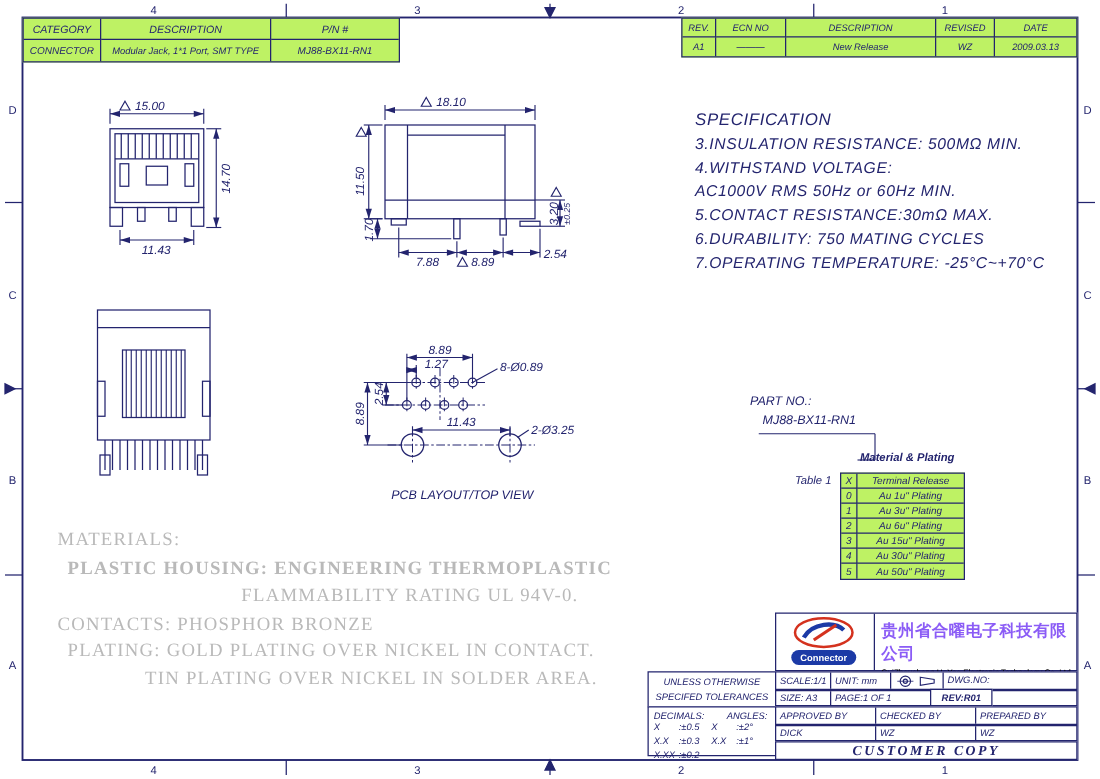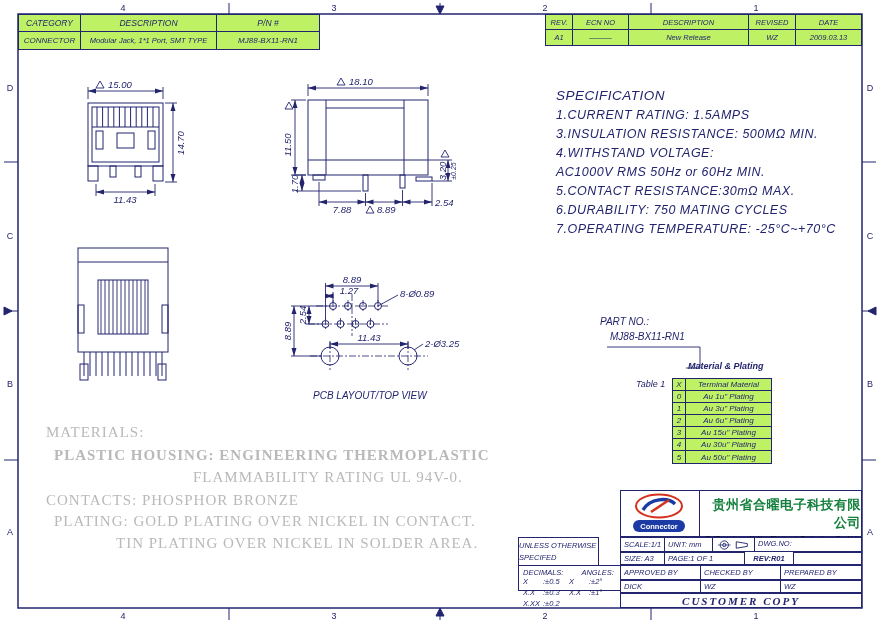--- a/index.html
+++ b/index.html
@@ -264,37 +264,36 @@
     <div class="gc bb">DATE</div>
     <div class="gc br">A1</div>
     <div class="gc br">———</div>
     <div class="gc br">New Release</div>
     <div class="gc br">WZ</div>
     <div class="gc">2009.03.13</div>
   </div>
 
   <div class="spec">
     <div class="spec-title">SPECIFICATION</div>
-    <div class="spec-line">1.CURRENT RATING: 1.5AMPS</div>
     <div class="spec-line">3.INSULATION RESISTANCE: 500MΩ MIN.</div>
     <div class="spec-line">4.WITHSTAND VOLTAGE:</div>
     <div class="spec-line">AC1000V RMS 50Hz or 60Hz MIN.</div>
     <div class="spec-line">5.CONTACT RESISTANCE:30mΩ MAX.</div>
     <div class="spec-line">6.DURABILITY: 750 MATING CYCLES</div>
     <div class="spec-line">7.OPERATING TEMPERATURE: -25°C~+70°C</div>
   </div>
 
   <div class="pn" style="left:600px; top:316px;">PART NO.:</div>
   <div class="pn" style="left:610px; top:331px;">MJ88-BX11-RN1</div>
 
   <div class="pn" style="left:688px; top:361px; font-weight:bold; font-size:9px;">Material &amp; Plating</div>
   <div class="pn" style="left:636px; top:379px; font-size:9px;">Table 1</div>
   <div class="grid" style="left:672px; top:378px; grid-template-columns:13px 85px; grid-auto-rows:12px; font-size:8px;">
     <div class="gc br bb">X</div>
-    <div class="gc bb">Terminal Material</div>
+    <div class="gc bb">Terminal Release</div>
     <div class="gc br bb">0</div>
     <div class="gc bb">Au 1u" Plating</div>
     <div class="gc br bb">1</div>
     <div class="gc bb">Au 3u" Plating</div>
     <div class="gc br bb">2</div>
     <div class="gc bb">Au 6u" Plating</div>
     <div class="gc br bb">3</div>
     <div class="gc bb">Au 15u" Plating</div>
     <div class="gc br bb">4</div>
     <div class="gc bb">Au 30u" Plating</div>
@@ -313,31 +312,31 @@
     <div style="width:78px; display:flex; justify-content:center;">
       <svg width="72" height="43" viewBox="0 0 72 43">
         <ellipse cx="35" cy="14" rx="23" ry="11.5" stroke="#d4321e" stroke-width="2" fill="none"></ellipse>
         <path d="M19,18 C26,6 44,5 51,12" stroke="#1c3aa6" stroke-width="3.5" fill="none"></path>
         <path d="M27,20 L45,8" stroke="#d4321e" stroke-width="2.5" fill="none"></path>
         <rect x="9" y="28" width="52" height="12" rx="6" fill="#1c3aa6"></rect>
         <text x="35" y="37" text-anchor="middle" style="font-style:normal; font-weight:bold; font-size:7.5px; fill:#ffffff;">Connector</text>
       </svg>
     </div>
     <div style="flex:1; height:100%; border-left:1px solid #23246e; padding:5px 0 0 5px; font-style:normal;">
-      <div style="font-size:13px; font-weight:bold; color:#15803d; letter-spacing:.5px; font-family:Liberation Serif, serif;text-align:right;">贵州省合曜电子科技有限公司</div>
+      <div style="font-size:13px; font-weight:bold; color:#8b5cf6; letter-spacing:.5px; font-family:Liberation Serif, serif;">贵州省合曜电子科技有限公司</div>
       <div style="font-size:6.5px; color:#000; margin-top:3px;">GuiZhousheng HeYao Electronic Technology Co.,Ltd</div>
     </div>
   </div>
 
-  <div class="tb" style="left:518px; top:537px; width:81px; height:29px; padding-top:2px; line-height:1.55;">
+  <div class="tb" style="left:518px; top:537px; width:103px; height:29px; text-align:center; padding-top:2px; line-height:1.55;">
     <div>UNLESS OTHERWISE</div>
     <div>SPECIFED TOLERANCES</div>
   </div>
 
-  <div class="tb" style="left:518px; top:565px; width:103px; height:26px; padding:2px 4px;">
+  <div class="tb" style="left:518px; top:565px; width:103px; height:40px; padding:2px 4px;">
     <div style="display:flex; gap:18px;">
       <span>DECIMALS:</span>
       <span>ANGLES:</span>
     </div>
     <div style="display:grid; grid-template-columns:20px 26px 20px 26px; line-height:1.45;">
       <span>X</span>
       <span>:±0.5</span>
       <span>X</span>
       <span>:±2°</span>
       <span>X.X</span>

